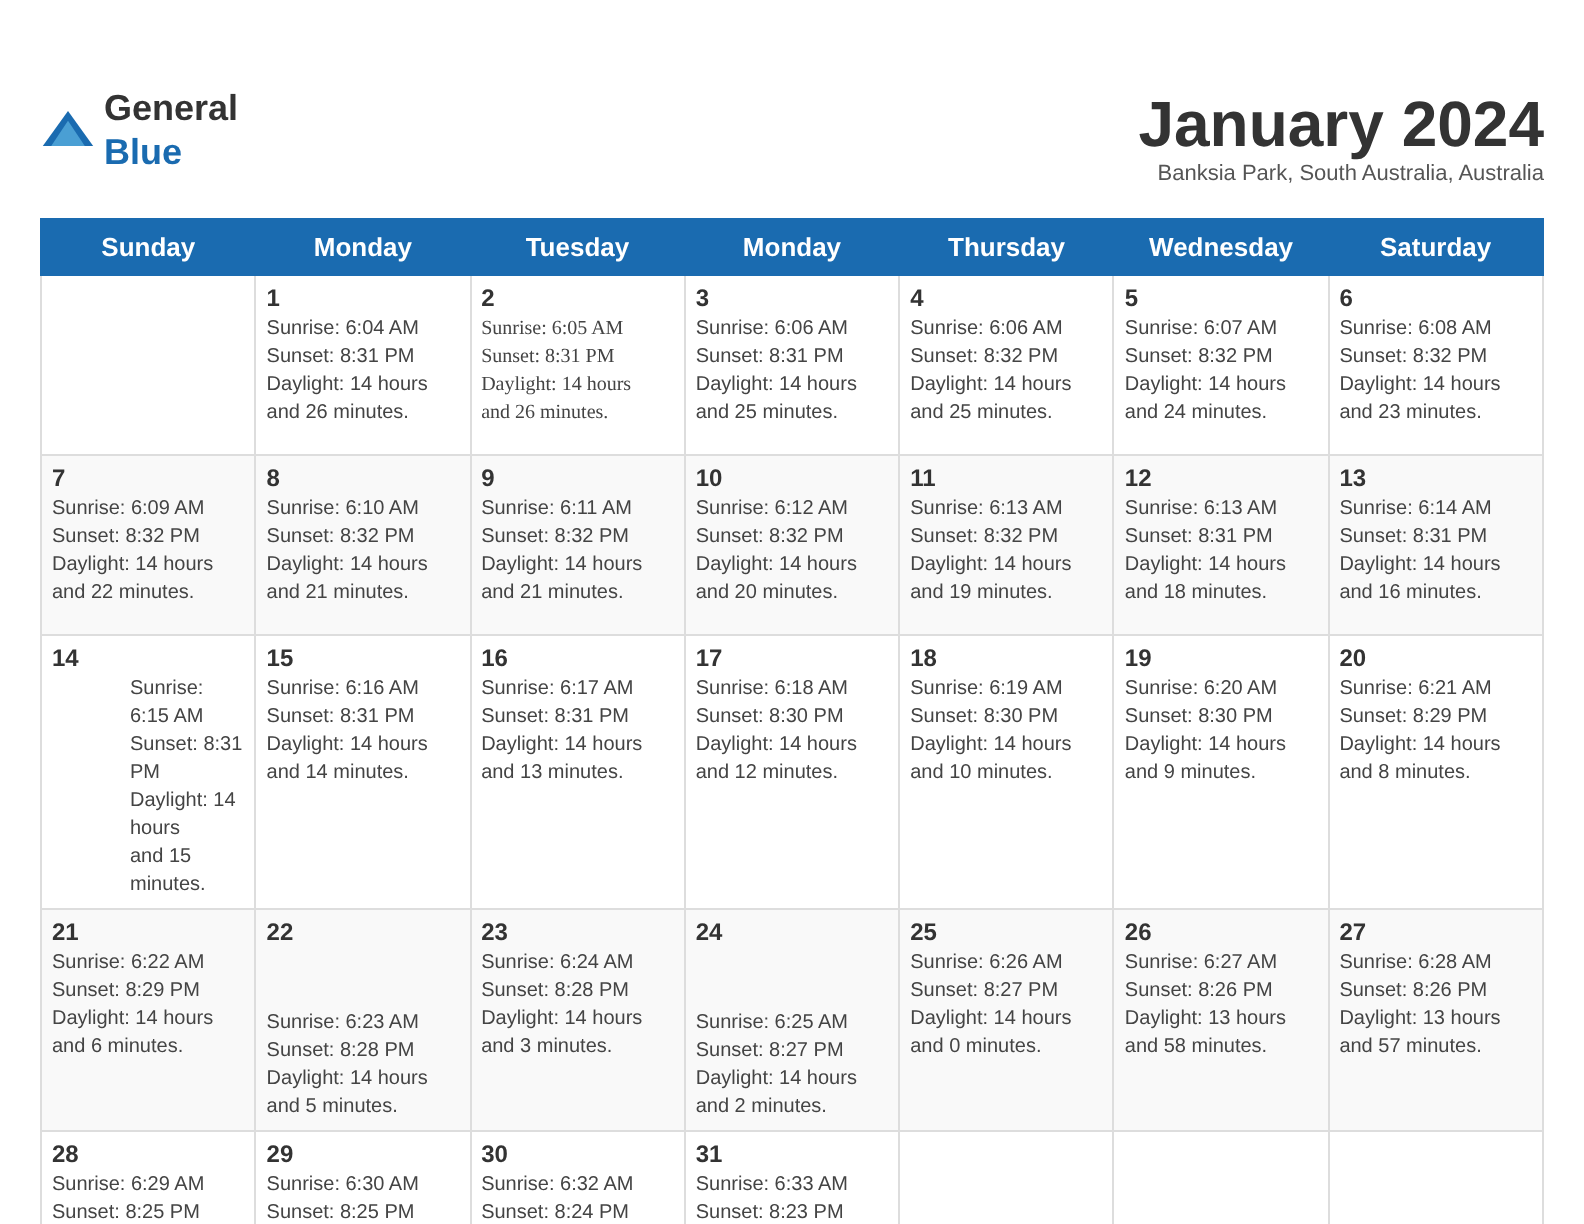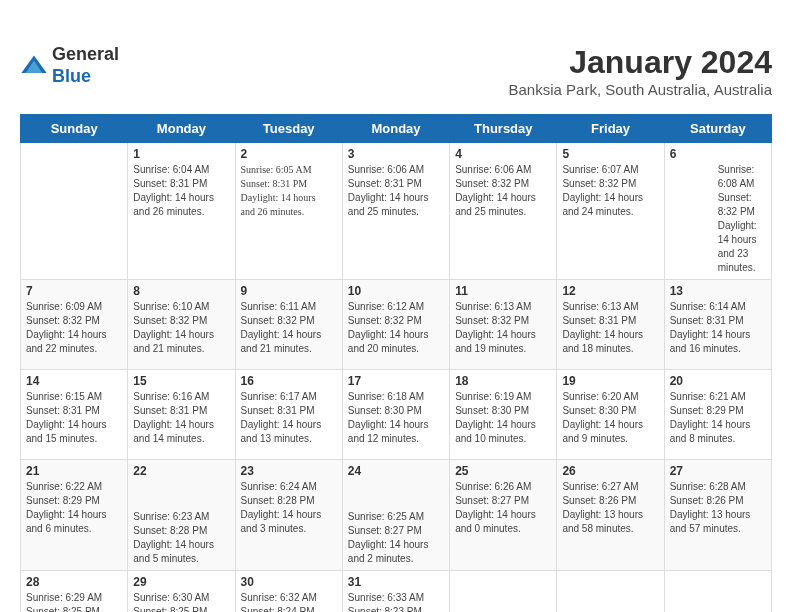--- a/index.html
+++ b/index.html
@@ -36,21 +36,21 @@
     }
     .title-section {
       text-align: right;
     }
     .month-title {
       font-size: 32px;
       font-weight: bold;
       color: #333;
     }
     .location {
-      font-size: 15px;
+      font-size: 11px;
       color: #555;
     }
     table {
       width: 100%;
       border-collapse: collapse;
       table-layout: fixed;
       padding-left: 10px;
     }
     thead tr {
       background-color: #1a6bb0;
@@ -118,21 +118,21 @@
   </div>
 
   <table>
     <thead>
       <tr>
       <th>Sunday</th>
           <th>Monday</th>
           <th>Tuesday</th>
           <th>Monday</th>
           <th>Thursday</th>
-          <th>Friday</th>
+          <th>Wednesday</th>
           <th>Saturday</th>
         </tr>
     </thead>
     <tbody id="calendar-body">
     <tr>
           <td class="empty-cell"></td>
           <td>
             <span class="day-num">1</span>
             <div class="day-info" style="white-space: pre-line;">Sunrise: 6:04 AM
 Sunset: 8:31 PM
@@ -162,21 +162,21 @@
           </td>
           <td>
             <span class="day-num">5</span>
             <div class="day-info" style="white-space: pre-line;">Sunrise: 6:07 AM
 Sunset: 8:32 PM
 Daylight: 14 hours
 and 24 minutes.</div>
           </td>
           <td>
             <span class="day-num">6</span>
-            <div class="day-info" style="white-space: pre-line; margin-left: 48px;">Sunrise: 6:08 AM
+            <div class="day-info" style="white-space: pre-line;">Sunrise: 6:08 AM
 Sunset: 8:32 PM
 Daylight: 14 hours
 and 23 minutes.</div>
           </td>
         </tr>
         <tr>
           <td>
             <span class="day-num">7</span>
             <div class="day-info" style="white-space: pre-line;">Sunrise: 6:09 AM
 Sunset: 8:32 PM
@@ -222,21 +222,21 @@
             <span class="day-num">13</span>
             <div class="day-info" style="white-space: pre-line;">Sunrise: 6:14 AM
 Sunset: 8:31 PM
 Daylight: 14 hours
 and 16 minutes.</div>
           </td>
         </tr>
         <tr>
           <td>
             <span class="day-num">14</span>
-            <div class="day-info" style="white-space: pre-line;">Sunrise: 6:15 AM
+            <div class="day-info" style="white-space: pre-line; margin-left: 39px;">Sunrise: 6:15 AM
 Sunset: 8:31 PM
 Daylight: 14 hours
 and 15 minutes.</div>
           </td>
           <td>
             <span class="day-num">15</span>
             <div class="day-info" style="white-space: pre-line;">Sunrise: 6:16 AM
 Sunset: 8:31 PM
 Daylight: 14 hours
 and 14 minutes.</div>

